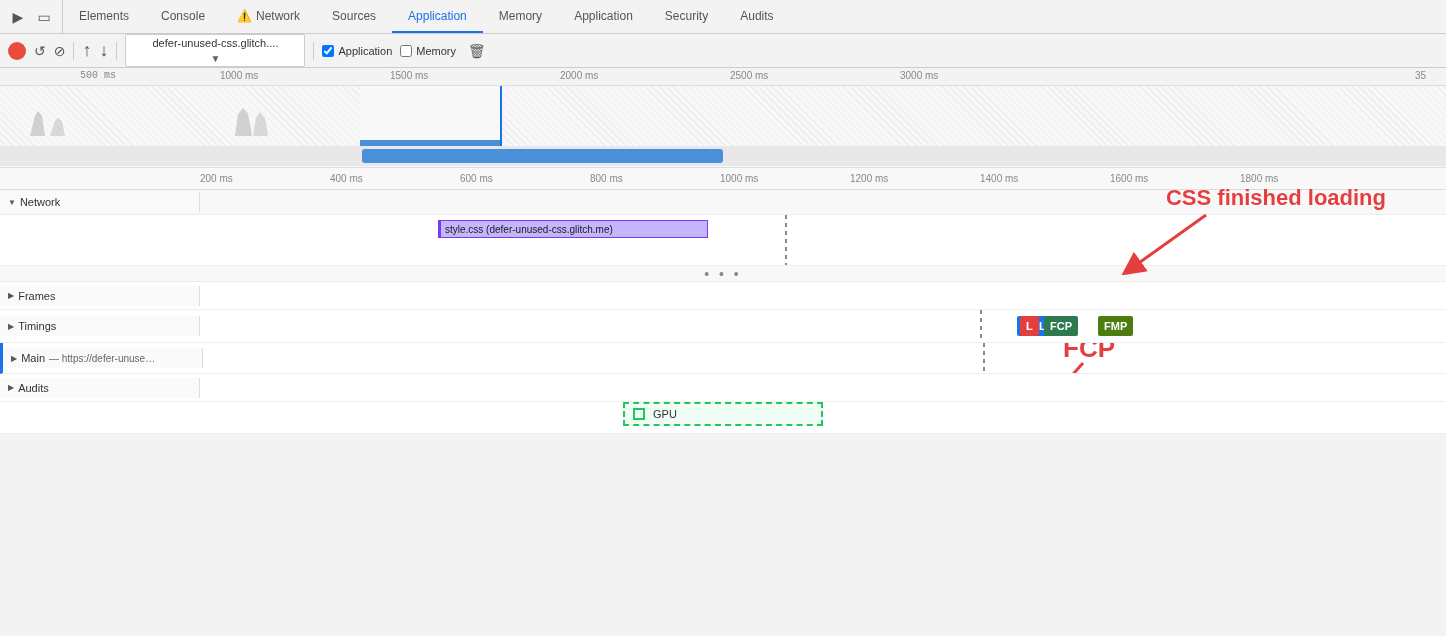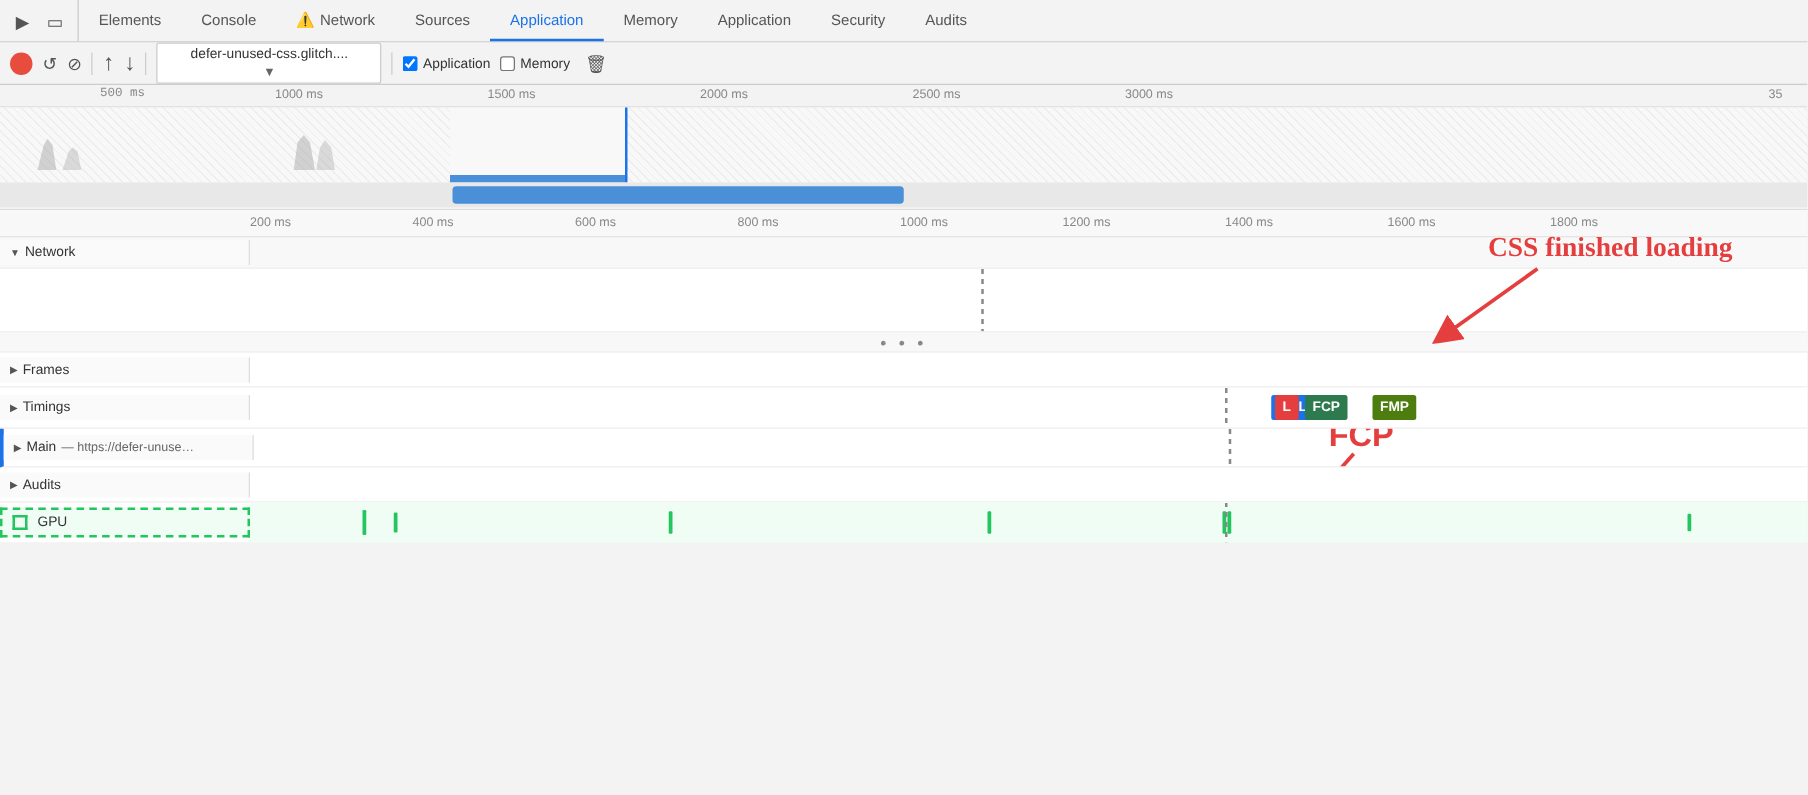--- a/index.html
+++ b/index.html
@@ -414,25 +414,28 @@
       <span class="triangle">▼</span>
       <span>Network</span>
     </div>
     <div class="track-content" style="height:24px;"></div>
   </div>
 
   <div class="track-row network-row" style="position:relative;">
     <div class="track-label" style="width:200px;visibility:hidden;"></div>
     <div class="track-content" style="height:50px;position:relative;">
 
+      <div class="network-bar network-bar-selected" style="left:238px;width:270px;top:14px;">
+        <span>style.css (defer-unused-css.glitch.me)</span>
+      </div>
 
       <div class="vline-dashed" style="left:585px;"></div>
     </div>
 
-    <div style="position:absolute;right:60px;top:-30px;pointer-events:none;z-index:20;font-family:Liberation Serif, serif;">
+    <div style="position:absolute;right:60px;top:-30px;pointer-events:none;z-index:20;">
       <span class="annotation-text" style="font-size:22px;font-weight:800;color:#e53e3e;text-shadow:0 0 2px white;">CSS finished loading</span>
       <svg width="120" height="70" style="position:absolute;left:-60px;top:20px;">
         <defs>
           <marker id="arrowhead" markerWidth="8" markerHeight="8" refX="2" refY="4" orient="auto">
             <polygon points="0 0, 8 4, 0 8" fill="#e53e3e"></polygon>
           </marker>
         </defs>
         <line x1="100" y1="10" x2="30" y2="60" stroke="#e53e3e" stroke-width="3" marker-end="url(#arrowhead)"></line>
       </svg>
     </div>
@@ -504,21 +507,21 @@
   <div class="track-row" style="min-height:28px;">
     <div class="track-label">
       <span class="triangle">▶</span>
       <span>Audits</span>
     </div>
     <div class="track-content">
       <div class="vline-dashed" style="left:780px;"></div>
     </div>
   </div>
 
-  <div class="track-row" style="min-height:32px;">
+  <div class="track-row" style="min-height:32px;flex-direction:column;">
     <div class="track-label gpu-label">
       <span style="width:12px;height:12px;border:2px dashed #22c55e;display:inline-block;margin-right:4px;"></span>
       <span>GPU</span>
     </div>
     <div class="track-content" style="position:relative;height:32px;background:#f0fdf4;">
 
       <div class="gpu-bar" style="left:90px;height:20px;top:6px;"></div>
       <div class="gpu-bar" style="left:115px;height:16px;top:8px;"></div>
       <div class="gpu-bar" style="left:335px;height:18px;top:7px;"></div>
       <div class="gpu-bar" style="left:590px;height:18px;top:7px;"></div>

